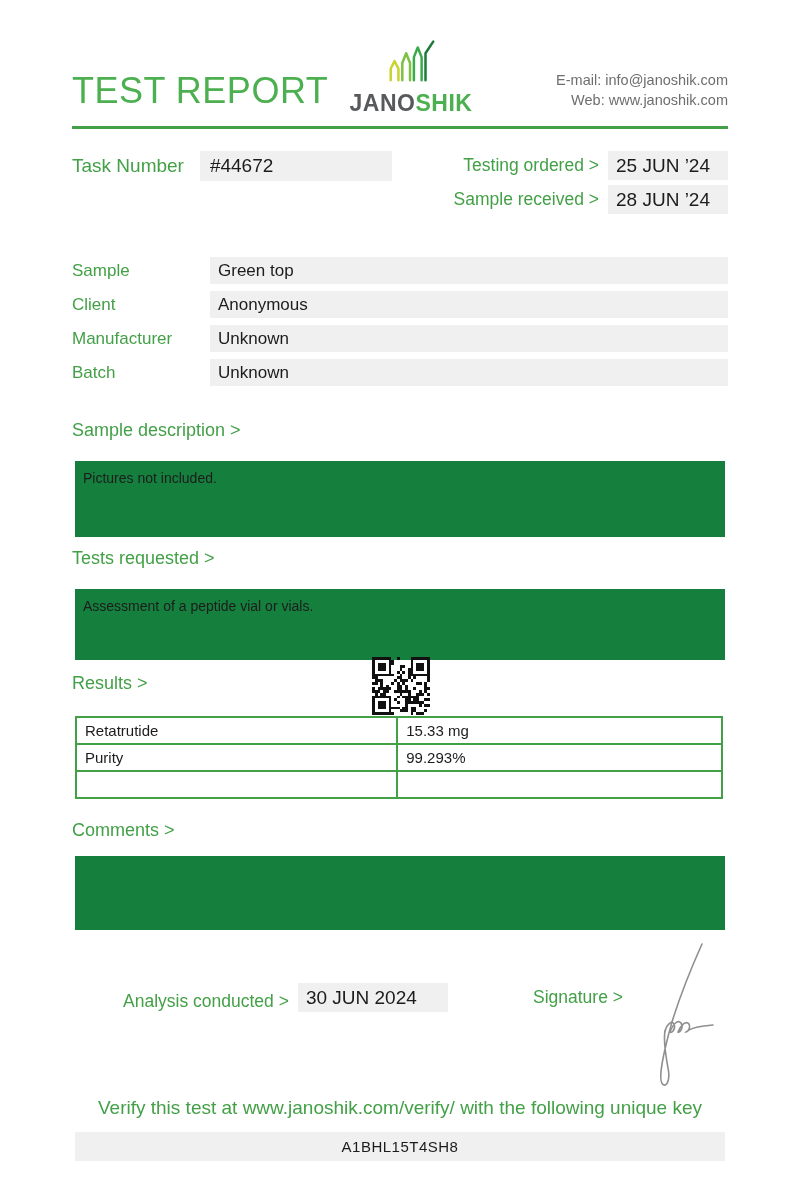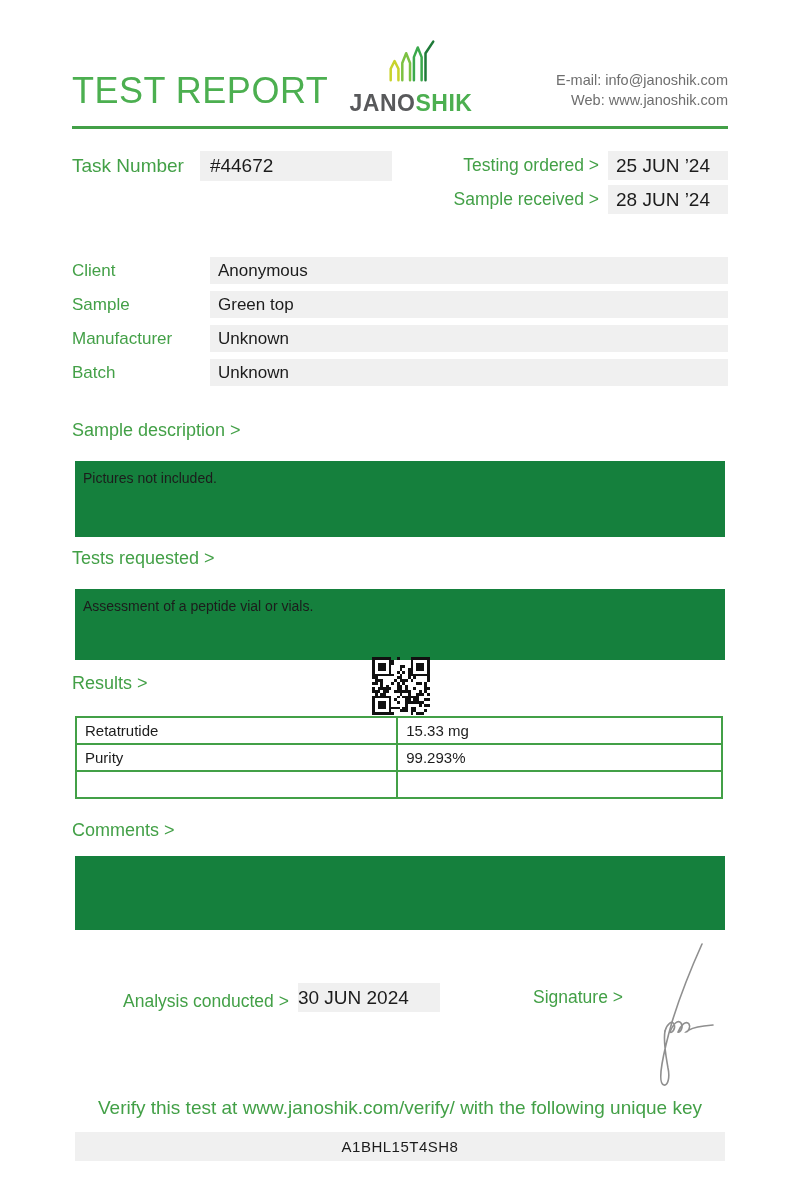--- a/index.html
+++ b/index.html
@@ -37,21 +37,21 @@
   
   .qr{position:absolute;left:372px;top:657px;width:58px;height:58px;}
   .results-table{position:absolute;left:75px;top:716px;width:648px;border-collapse:collapse;padding-left:21px;}
   .results-table td{border:2px solid #43a047;height:25px;font-size:15px;padding:0 0 0 8px;background:#fff;}
   .results-table td.c1{width:318px;}
   .results-table td.c2{width:322px;}
 
   
   .analysis-row{position:absolute;left:88px;top:983px;display:flex;align-items:flex-end;margin-left:35px;}
   .analysis-label{color:#43a047;font-size:17.5px;margin-right:9px;white-space:nowrap;}
-  .analysis-box{width:142px;height:29px;background:#f0f0f0;font-size:19px;line-height:29px;white-space:nowrap;}
+  .analysis-box{width:142px;height:29px;background:#f0f0f0;font-size:19px;line-height:29px;padding-left:8px;white-space:nowrap;}
   .sig-label{position:absolute;left:533px;top:987px;color:#43a047;font-size:17.5px;white-space:nowrap;}
   .sig{position:absolute;left:638px;top:938px;width:90px;height:150px;}
 
   
   .verify{position:absolute;left:0;top:1097px;width:100%;text-align:center;color:#43a047;font-size:19px;white-space:nowrap;}
   .key-box{position:absolute;left:75px;top:1132px;width:650px;height:29px;background:#f0f0f0;text-align:center;font-size:15px;line-height:29px;letter-spacing:.5px;}
 </style>
 </head>
 <body>
 
@@ -97,26 +97,26 @@
       <span class="date-box">25 JUN ’24</span>
     </div>
     <div class="date-row">
       <span class="date-label">Sample received &gt;</span>
       <span class="date-box">28 JUN ’24</span>
     </div>
   </div>
 
   <div class="details">
     <div class="detail-row">
+      <span class="detail-label">Sample</span>
+      <span class="detail-box">Green top</span>
+    </div>
+    <div class="detail-row">
       <span class="detail-label">Client</span>
       <span class="detail-box">Anonymous</span>
-    </div>
-    <div class="detail-row">
-      <span class="detail-label">Sample</span>
-      <span class="detail-box">Green top</span>
     </div>
     <div class="detail-row">
       <span class="detail-label">Manufacturer</span>
       <span class="detail-box">Unknown</span>
     </div>
     <div class="detail-row">
       <span class="detail-label">Batch</span>
       <span class="detail-box">Unknown</span>
     </div>
   </div>

